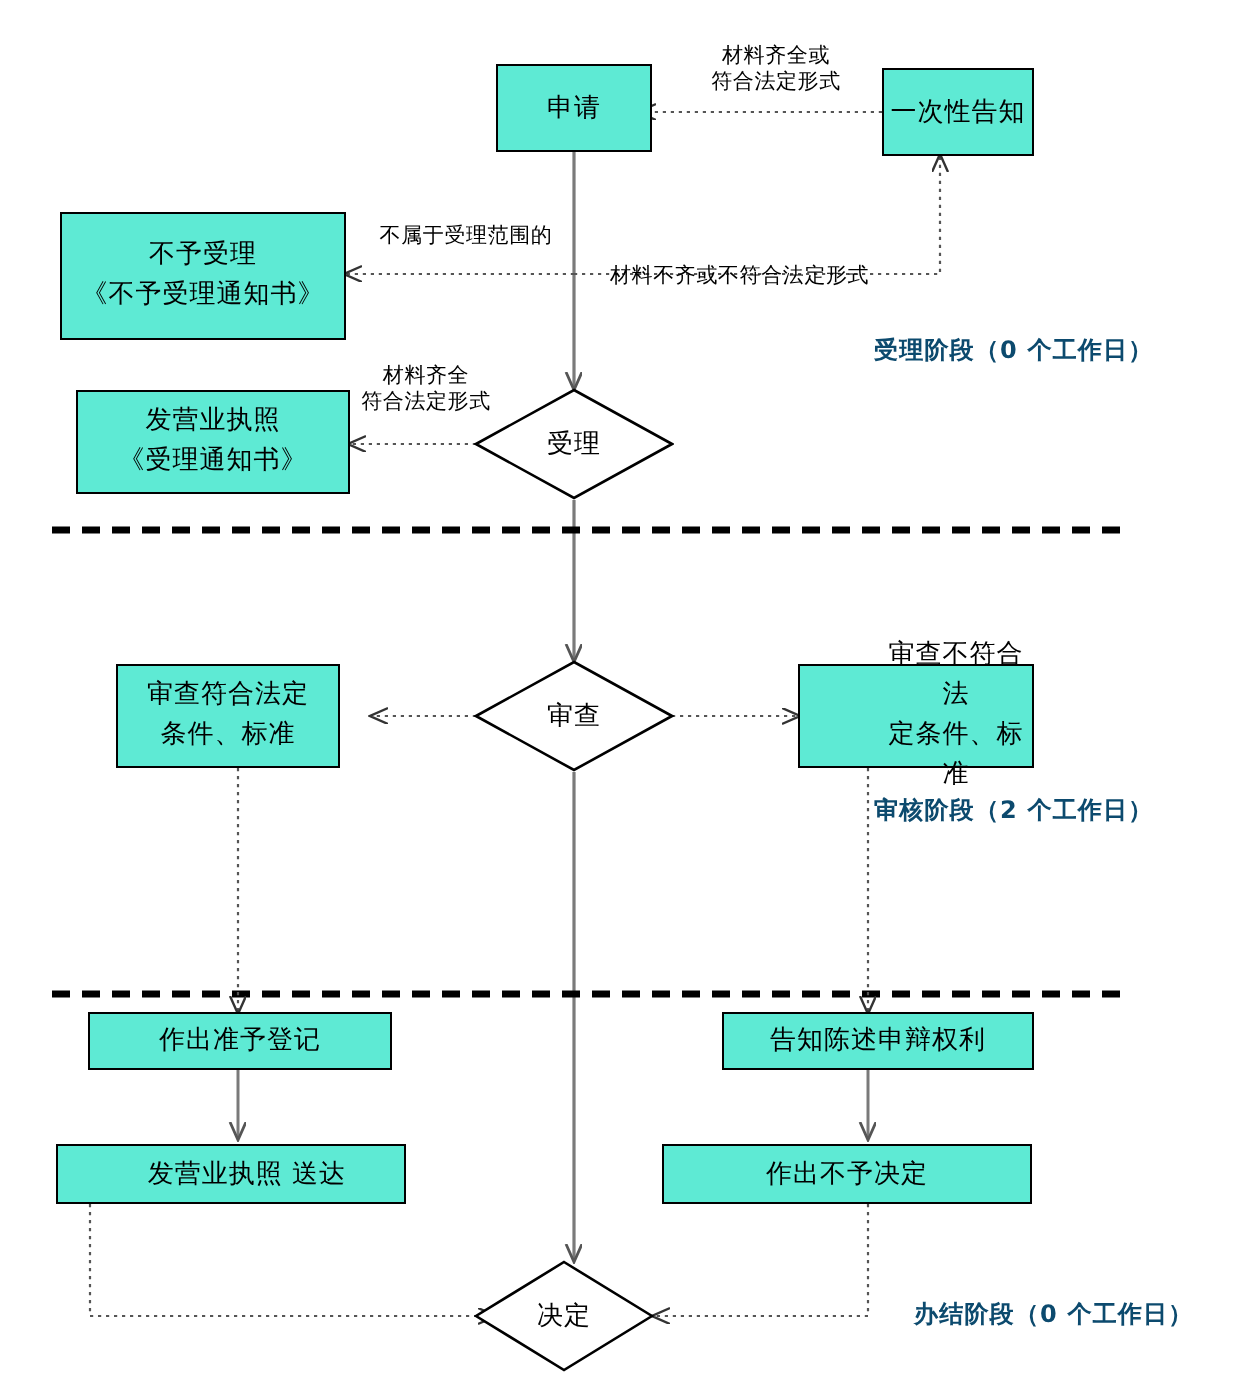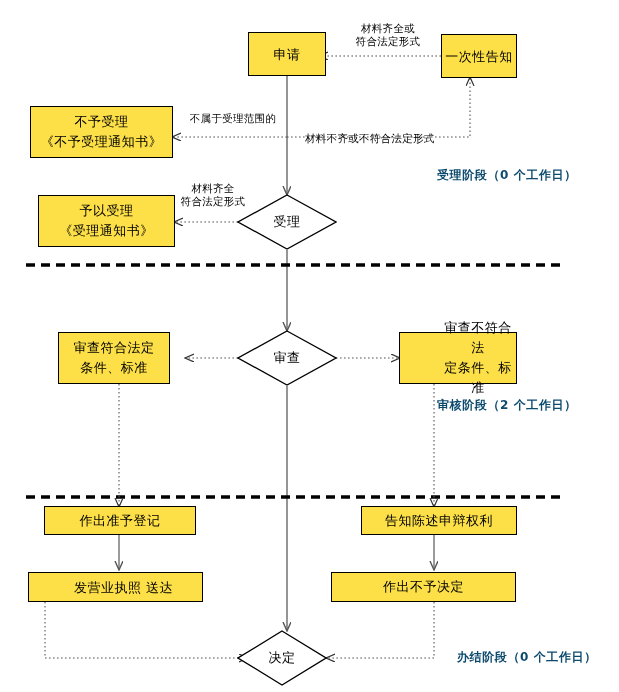--- a/index.html
+++ b/index.html
@@ -13,21 +13,21 @@
   #flow{position:absolute;left:0;top:0;width:619px;height:692px;}
 
   .node{
     position:absolute;
     box-sizing:border-box;
     display:flex;
     flex-direction:column;
     align-items:center;
     justify-content:center;
     text-align:center;
-    background:#fde047;
+    background:#5eead4;
     border:1px solid #000000;
     font-size:13px;
     line-height:19px;
     letter-spacing:.5px;
     white-space:pre-line;
   }
   .node.two-line{line-height:20px;}
 
   .diamond-wrap{
     position:absolute;
@@ -150,27 +150,27 @@
 </svg>
 
 <div class="node" style="left:248px;top:32px;width:78px;height:44px;">
   <span>申请</span>
 </div>
 
 <div class="node" style="left:441px;top:34px;width:76px;height:44px;">
   <span>一次性告知</span>
 </div>
 
-<div class="node two-line" style="left:30px;top:106px;width:143px;height:52px;">
+<div class="node two-line" style="left:30px;top:106px;width:143px;height:64px;">
   <span>不予受理
 《不予受理通知书》</span>
 </div>
 
 <div class="node two-line" style="left:38px;top:195px;width:137px;height:52px;">
-  <span>予以受理
+  <span>发营业执照
 《受理通知书》</span>
 </div>
 
 <div class="diamond-wrap" style="left:237px;top:194px;width:100px;height:56px;">
   <svg class="diamond-shape" viewBox="0 0 100 56" preserveAspectRatio="none">
     <polygon points="50,1 99,28 50,55 1,28" fill="#ffffff" stroke="#000000" stroke-width="1.3"></polygon>
   </svg>
   <span class="diamond-label">受理</span>
 </div>
 

